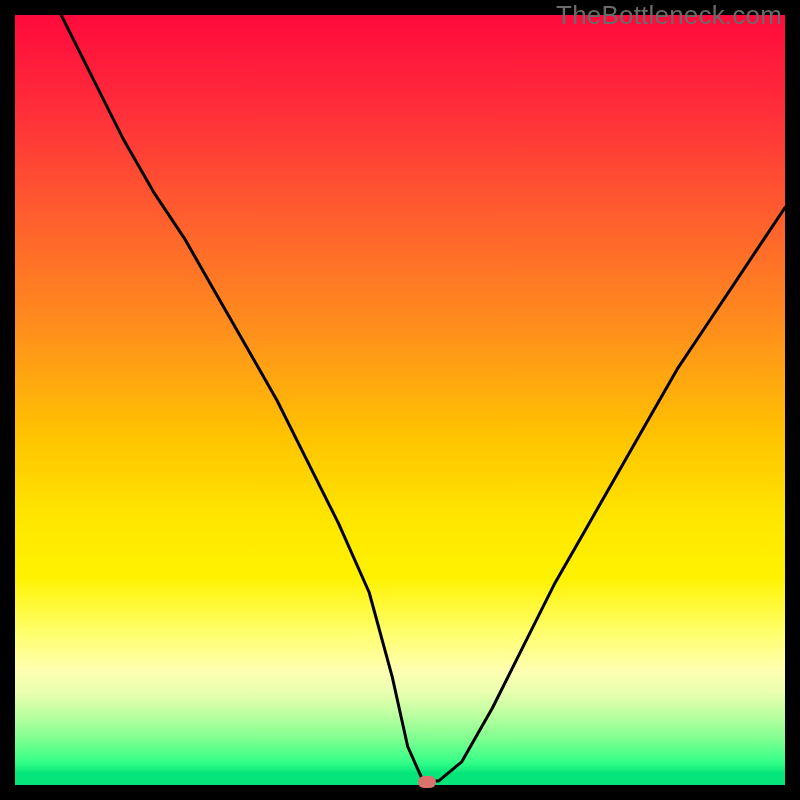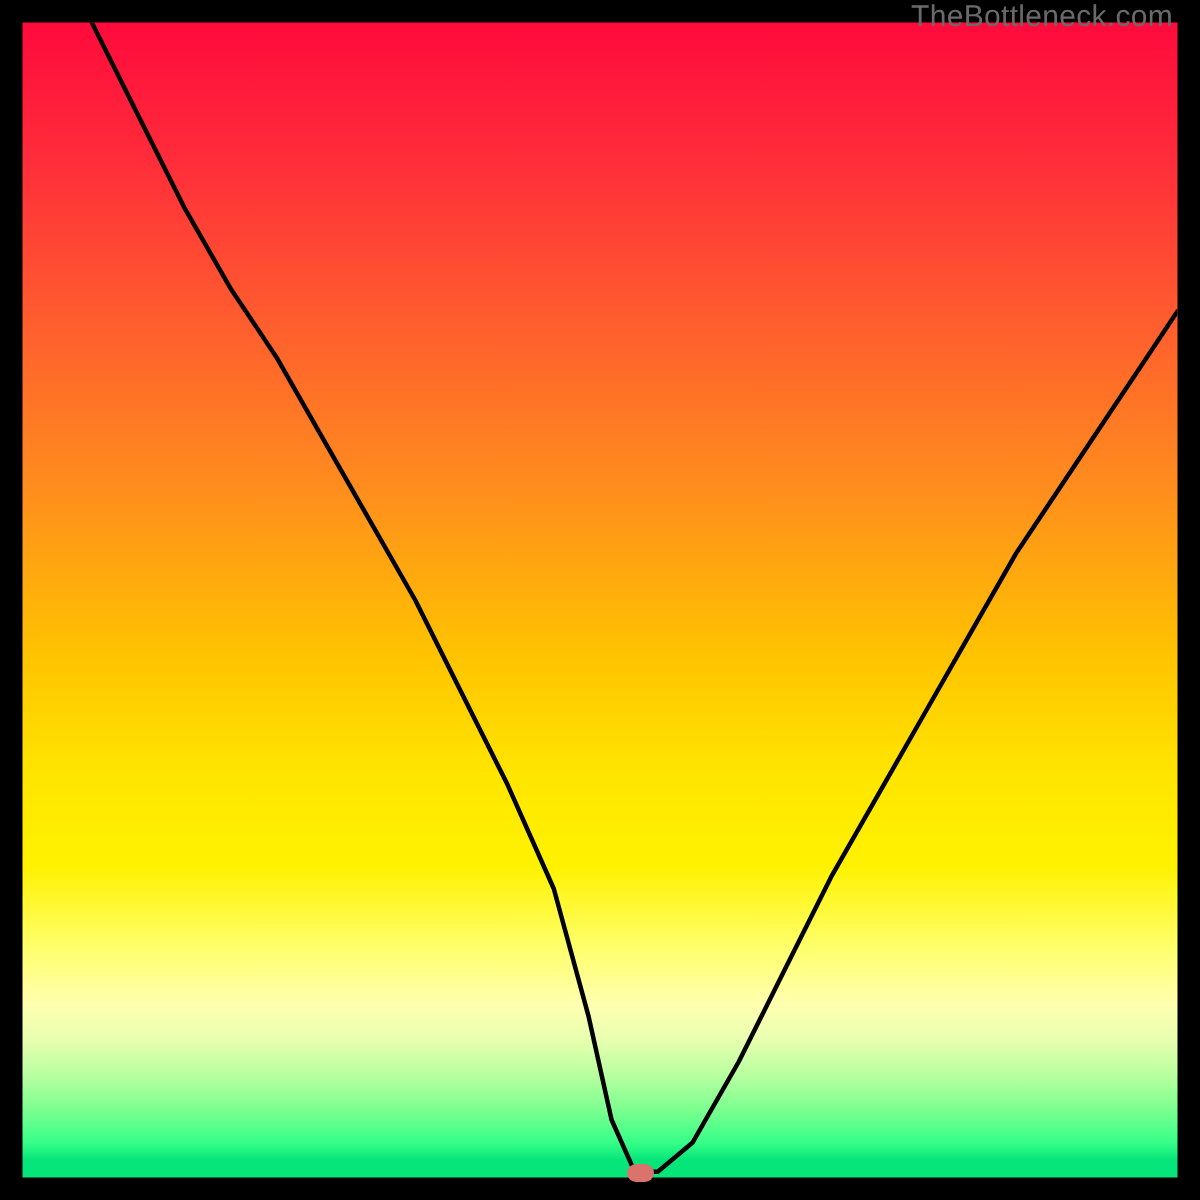--- a/index.html
+++ b/index.html
@@ -33,21 +33,21 @@
       #7fff90 94%,
       #35ff88 97%,
       #06e57a 98.5%,
       #06e57a 100%
     );
   }
   .watermark {
     position: absolute;
     top: 0px;
     right: 18px;
-    font-size: 20px;
+    font-size: 26px;
     font-weight: 500;
     color: #6a6a6a;
     letter-spacing: 0.2px;
     z-index: 5;
   }
   svg.curve {
     position: absolute;
     left: 0; top: 0;
     width: 770px;
     height: 770px;

